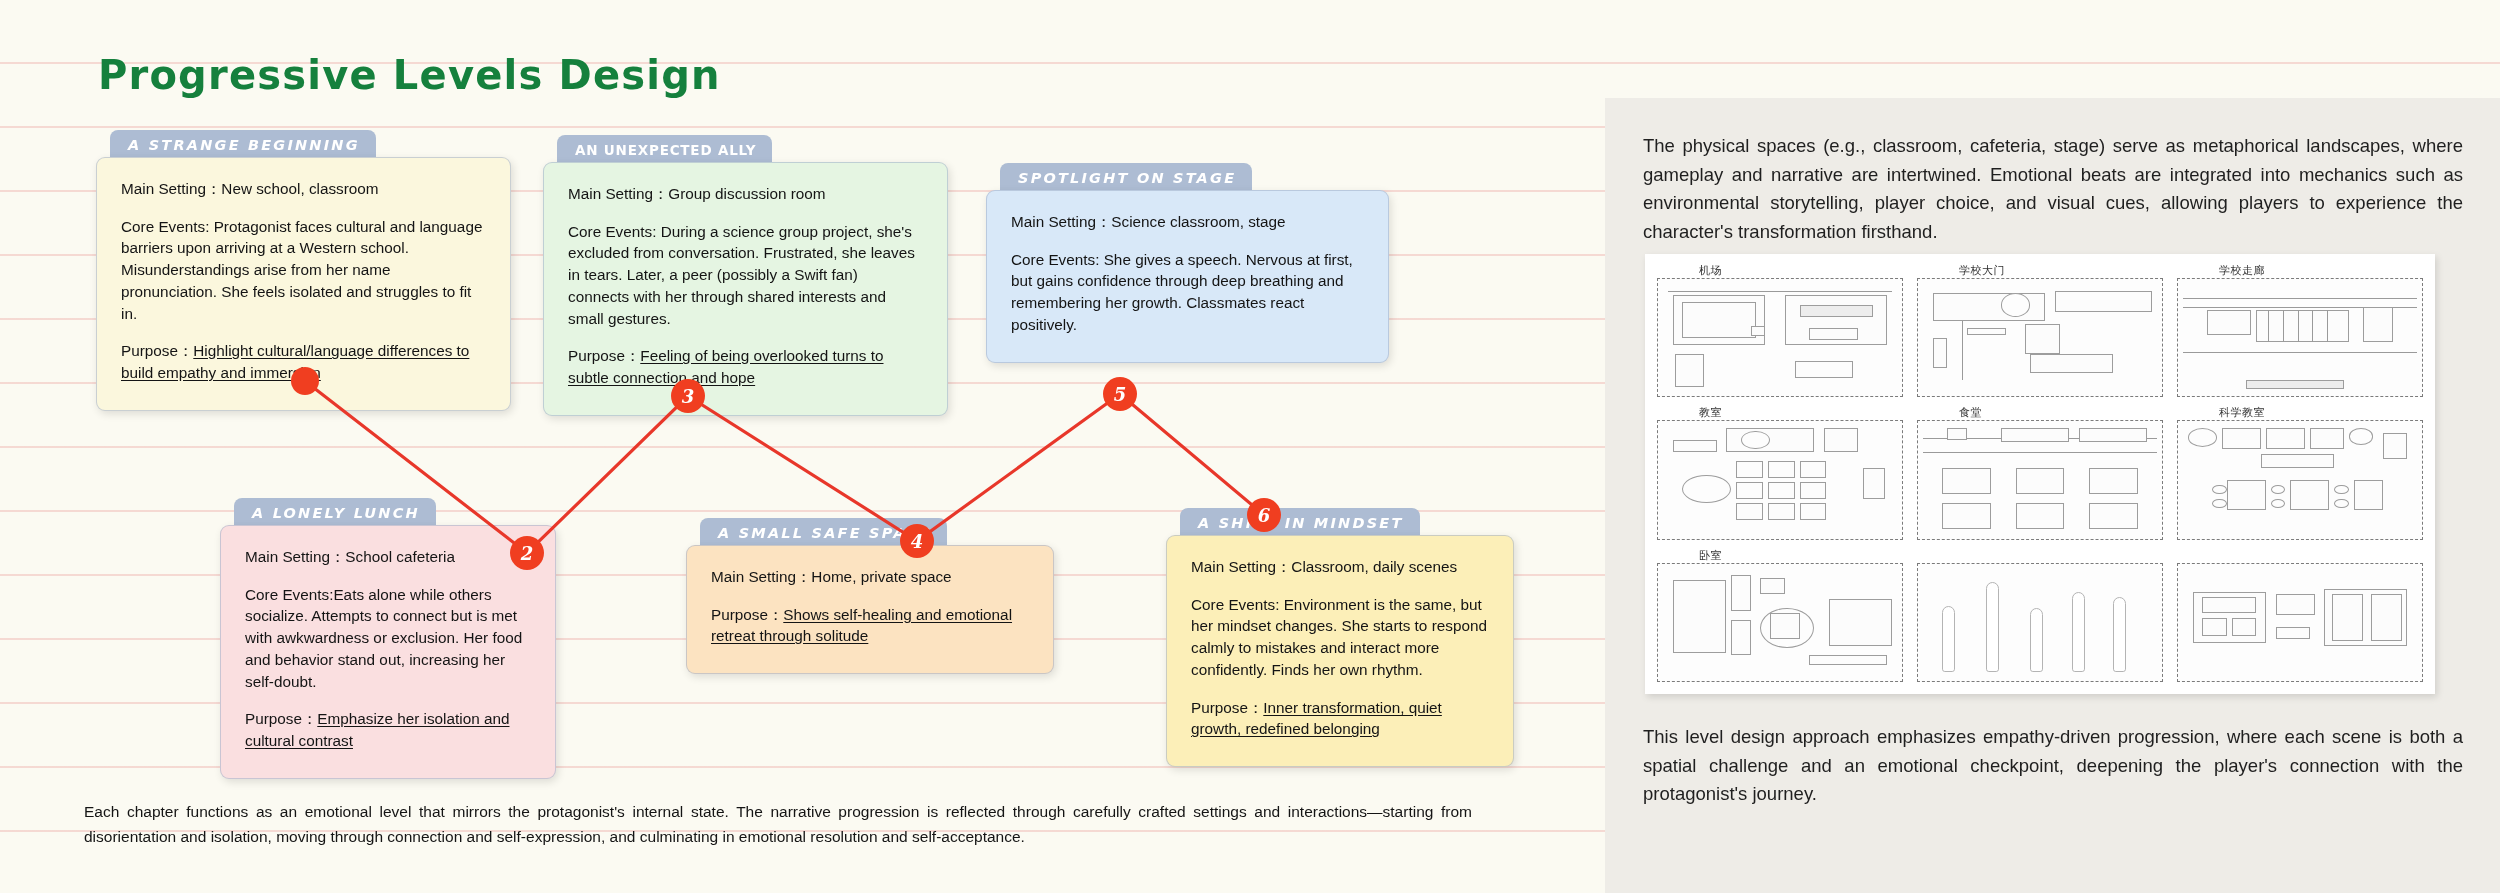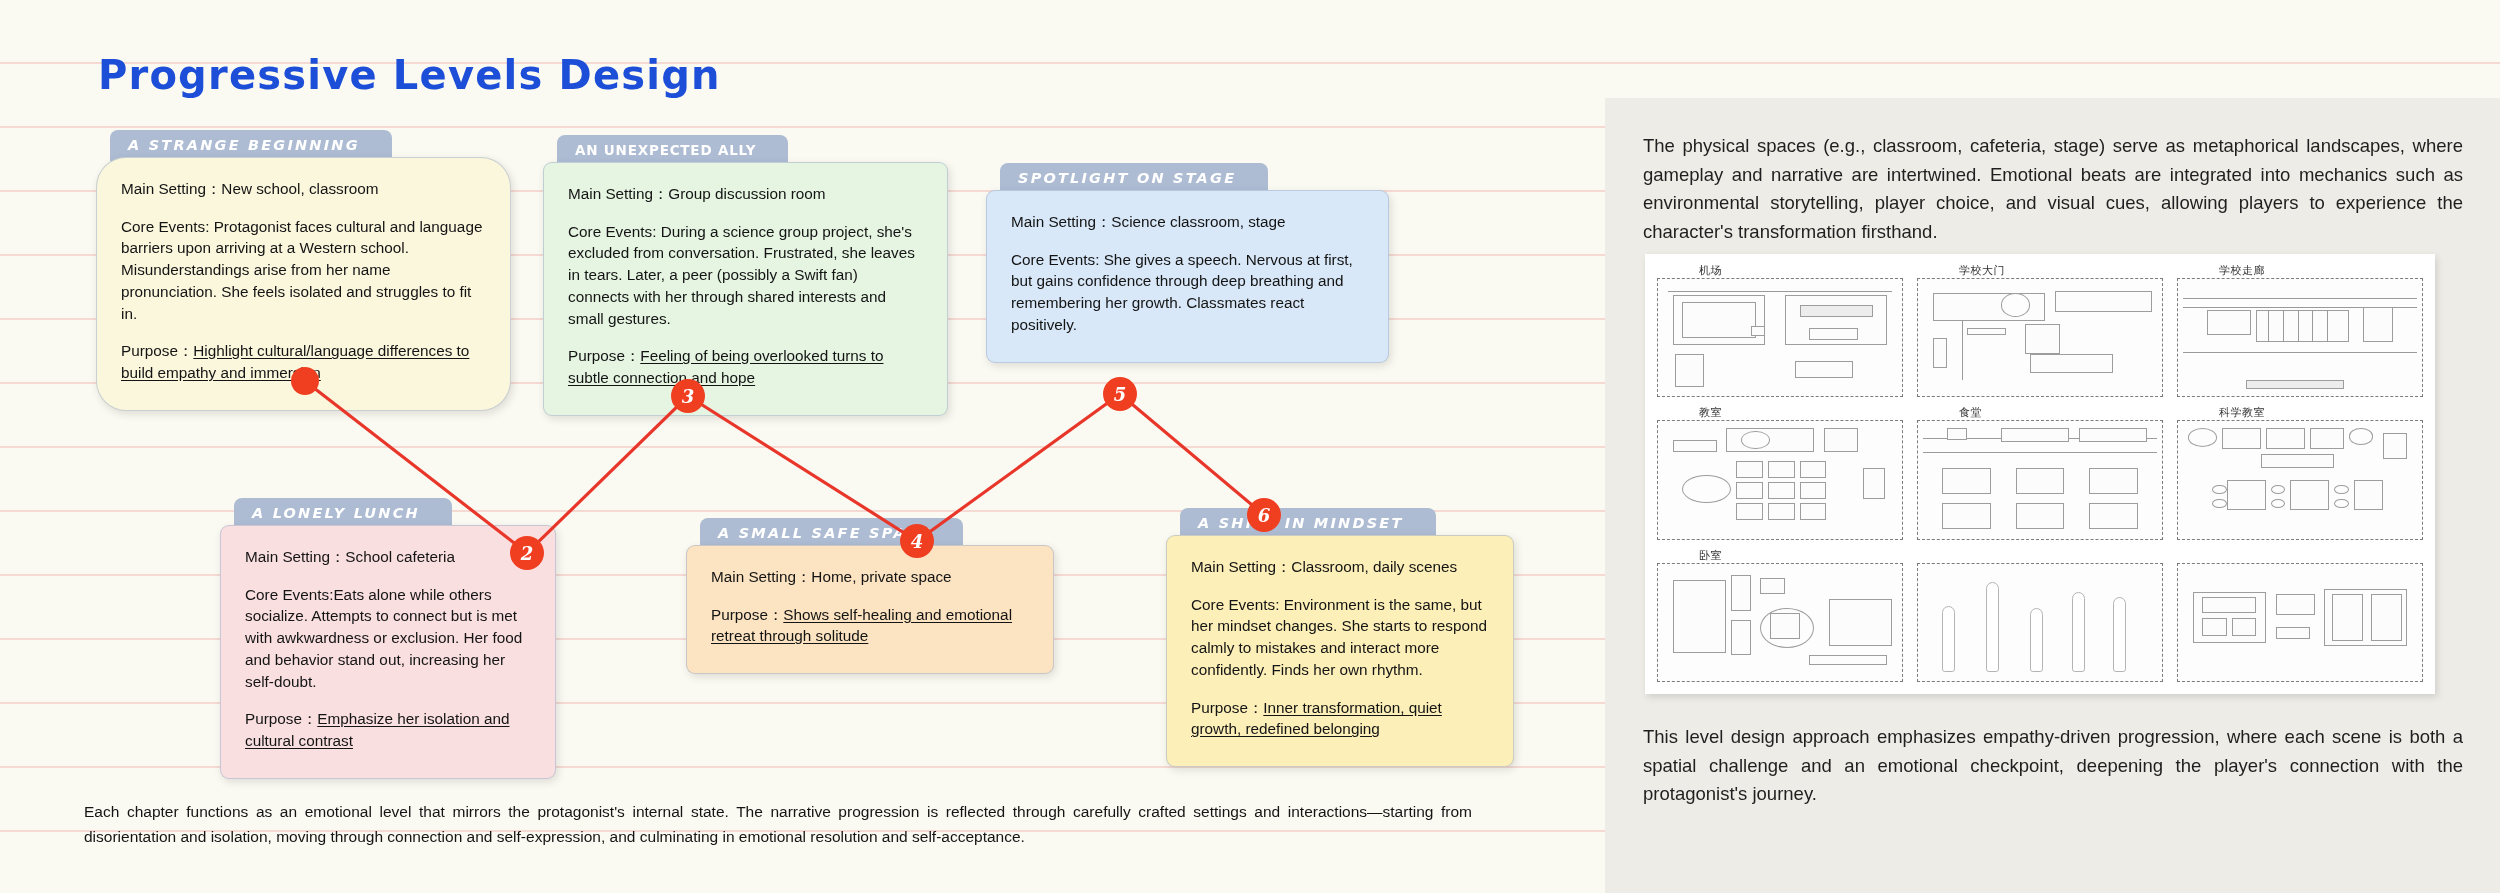--- a/index.html
+++ b/index.html
@@ -105,37 +105,37 @@
 
   
   #main-title {
     position: absolute;
     left: 98px;
     top: 52px;
     font-family: "DejaVu Sans", sans-serif;
     font-size: 40px;
     font-weight: 700;
     letter-spacing: 1.2px;
-    color: #1d4ed8;
+    color: #15803d;
     z-index: 20;
   }
 
   
   .card { position: absolute; z-index: 12; }
   .card-tab {
     position: relative;
     display: inline-block;
     background: #adbcd3;
     color: #ffffff;
     font-family: "DejaVu Sans", sans-serif;
     font-style: italic;
     font-size: 14.5px;
     font-weight: 600;
     letter-spacing: 2.2px;
-    padding: 7px 32px 8px 18px;
+    padding: 7px 16px 8px 18px;
     border-radius: 8px 8px 0 0;
     margin-left: 14px;
     white-space: nowrap;
     z-index: 1;
   }
   .card-body {
     position: relative;
     border-radius: 9px;
     padding: 20px 24px 26px 24px;
     box-shadow: 2px 3px 8px rgba(0,0,0,0.12);
@@ -185,21 +185,21 @@
 <div id="page"></div>
 
 <svg id="connectors" viewBox="0 0 2500 893" preserveAspectRatio="none">
   <polyline points="305,381 527,553 688,396 917,541 1120,394 1264,515" fill="none" stroke="#e8372a" stroke-width="3.2"></polyline>
 </svg>
 
 <div id="main-title">Progressive Levels Design</div>
 
 <div class="card" style="left:96px; top:130px; width:415px;">
   <div class="card-tab">A STRANGE BEGINNING</div>
-  <div class="card-body" style="background:#fbf7dd;border-radius:30px;">
+  <div class="card-body" style="background:#fbf7dd;">
     <div class="line">
       <span class="label">Main Setting：</span><span>New school, classroom</span>
     </div>
     <div class="line gap">Core Events: Protagonist faces cultural and language barriers upon arriving at a Western school. Misunderstandings arise from her name pronunciation. She feels isolated and struggles to fit in.</div>
     <div class="line gap">
       <span class="label">Purpose：</span><span class="purpose-text">Highlight cultural/language differences to build empathy and immersion</span>
     </div>
   </div>
 </div>
 

